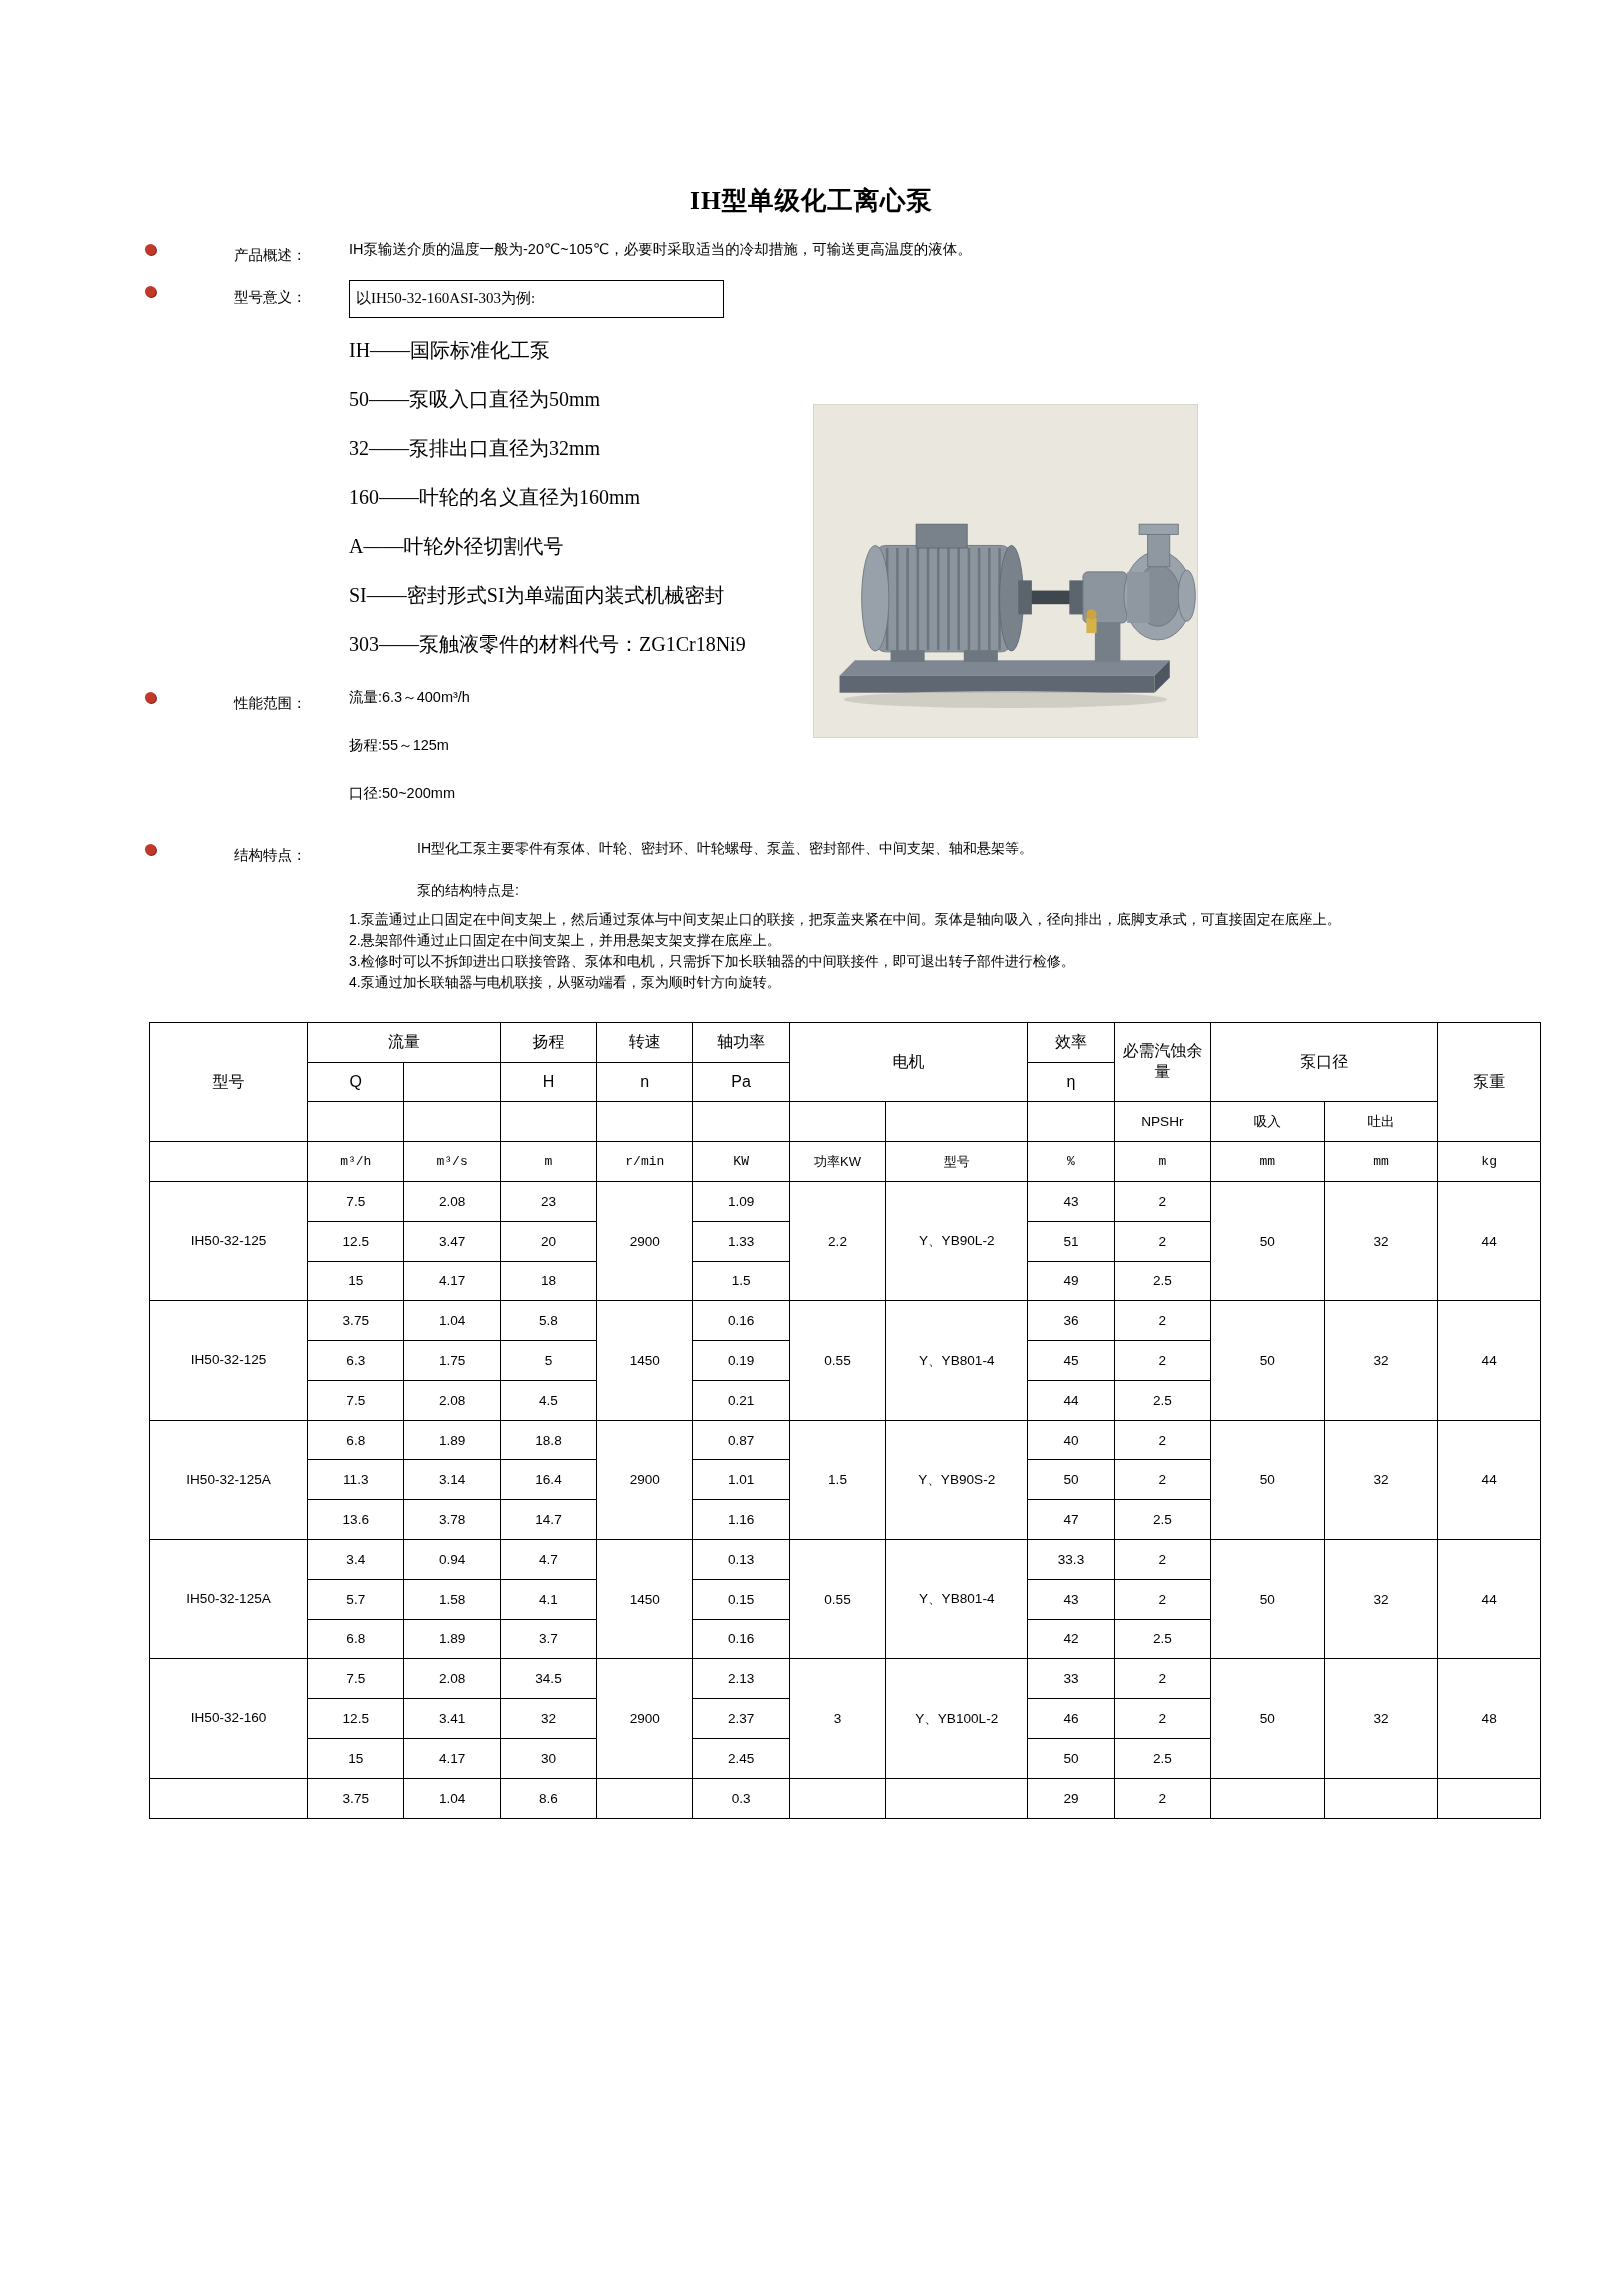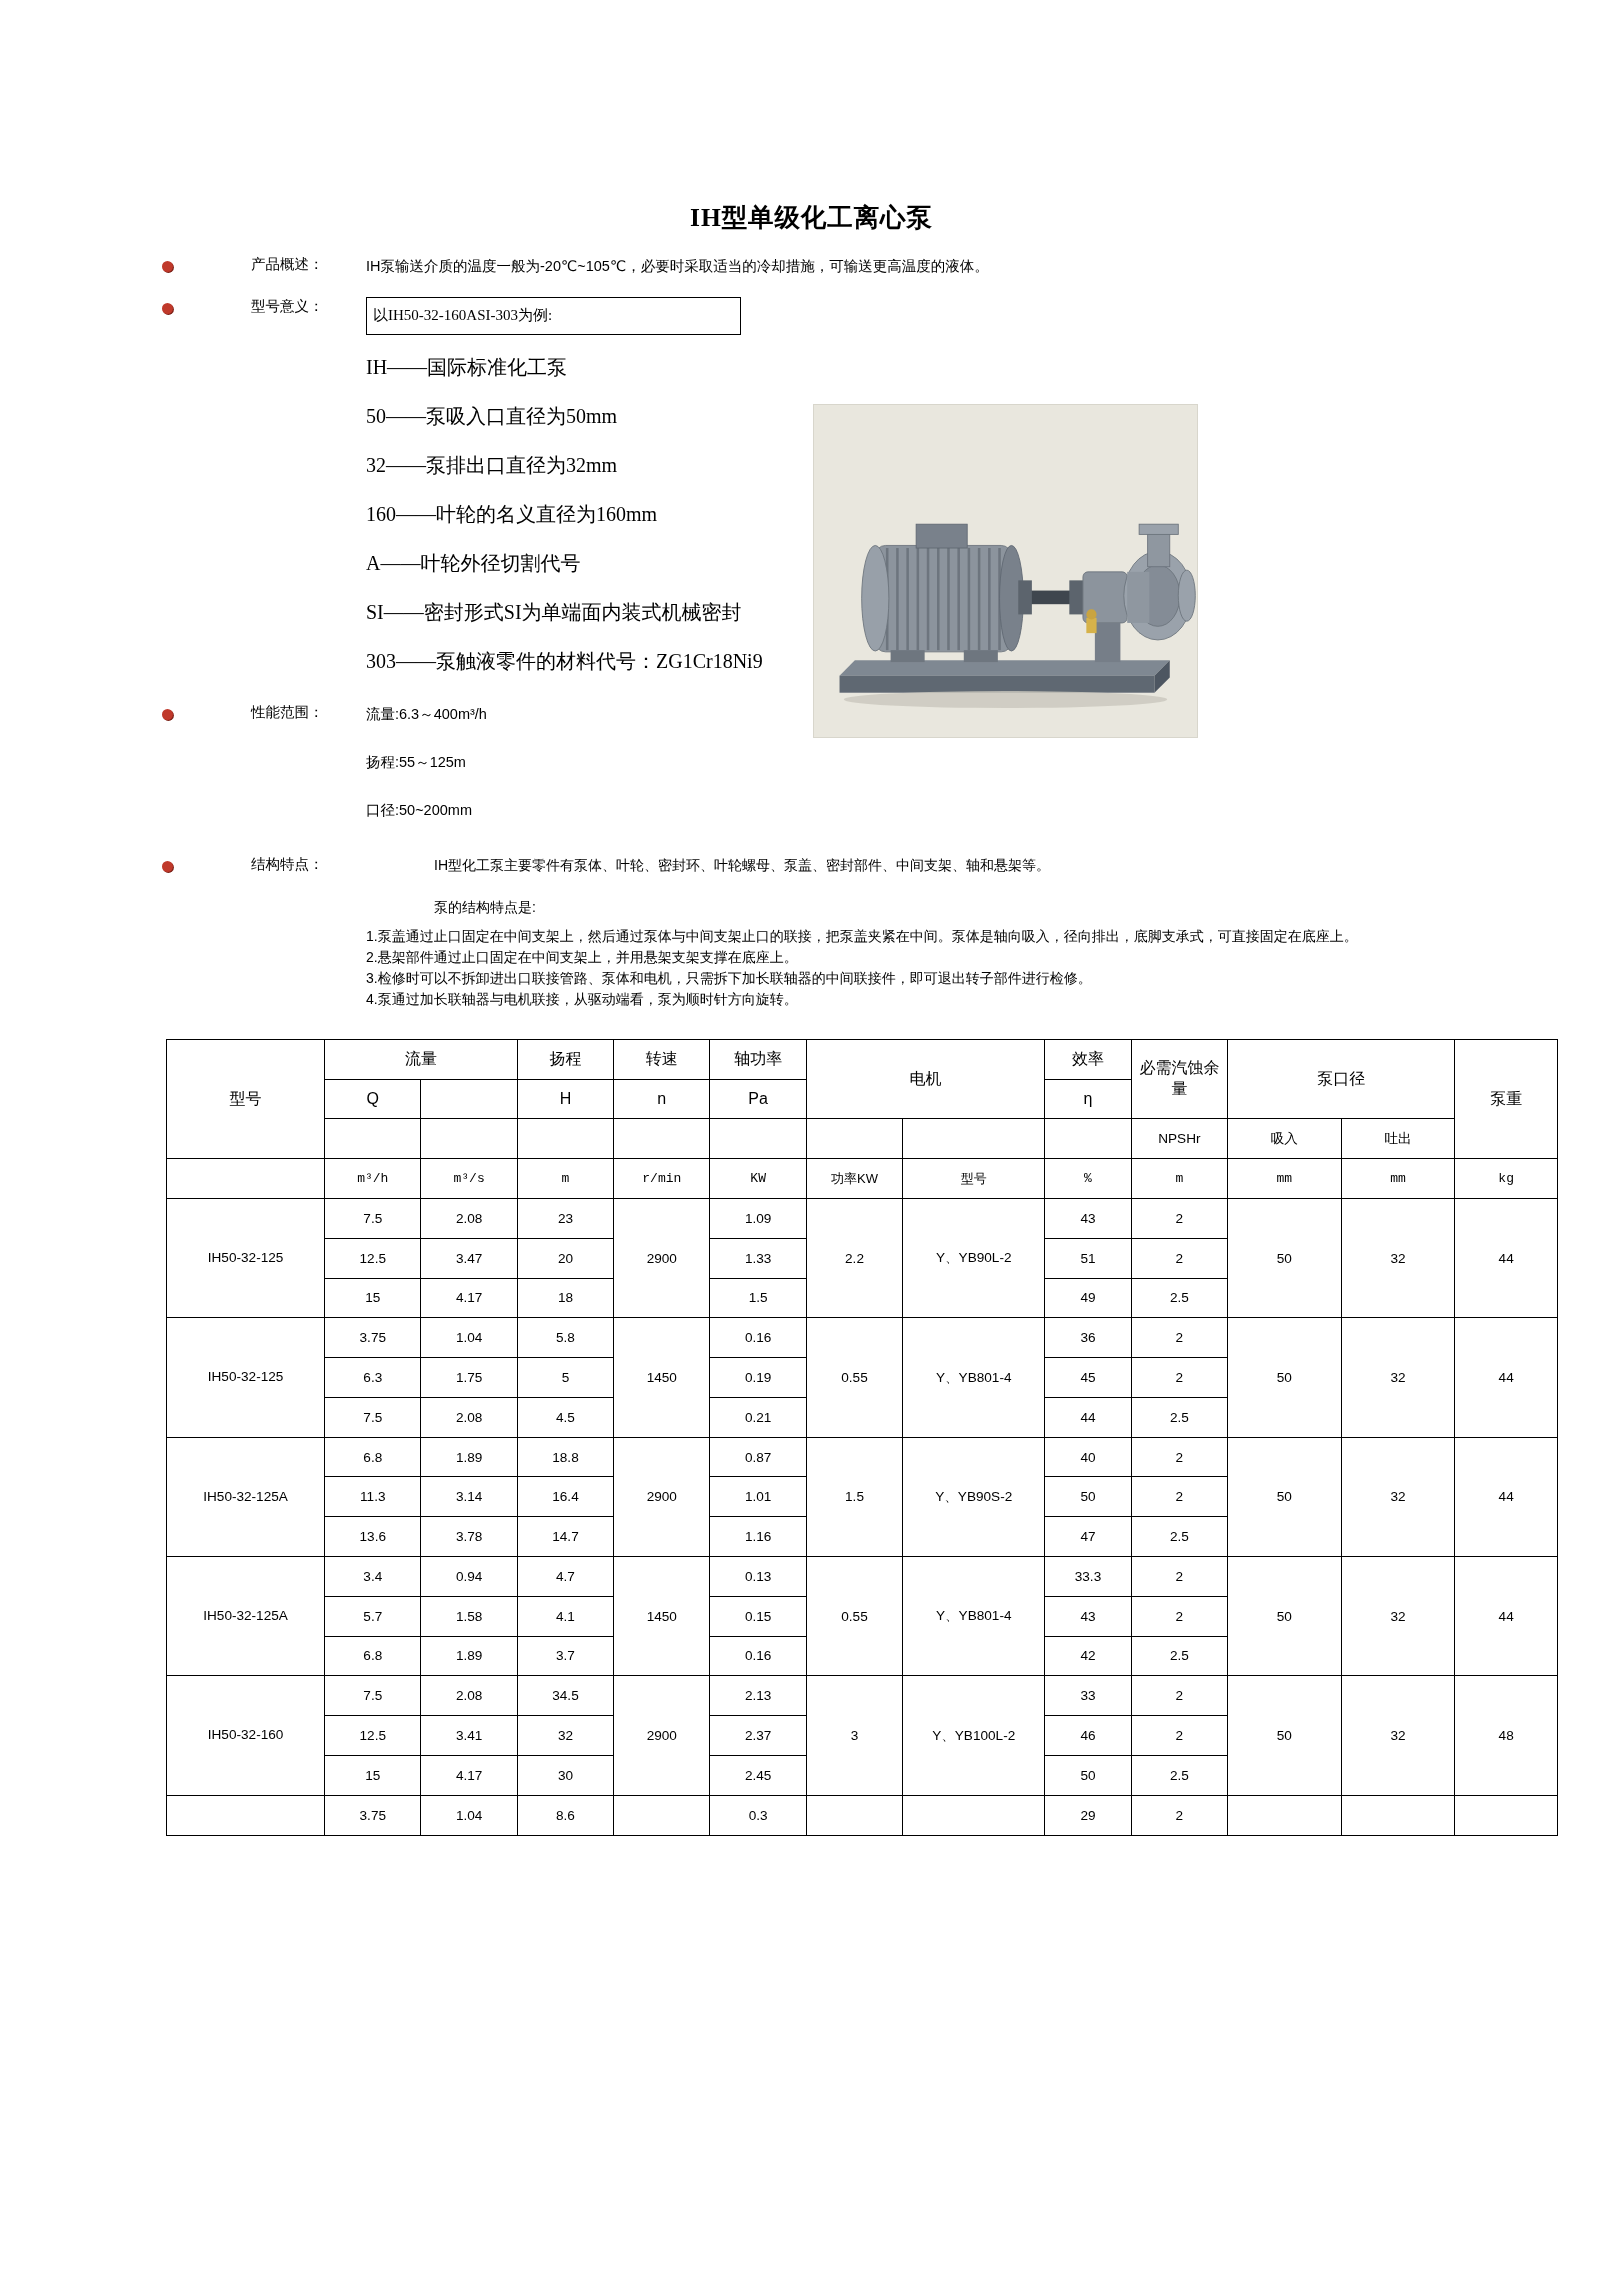--- a/index.html
+++ b/index.html
@@ -7,21 +7,21 @@
     width:1623px;
     font-family:"Liberation Serif","DejaVu Serif",serif;
     color:#000;
     -webkit-font-smoothing:antialiased;
   }
   .page{
     position:relative;
     width:1623px;
     min-height:2295px;
     box-sizing:border-box;
-    padding:17px;
+    padding:0;
   }
   .title{
     text-align:center;
     font-size:25.5px;
     font-weight:bold;
     margin:0;
     padding-top:183px;
     letter-spacing:0.9px;
     font-family:"Liberation Serif","DejaVu Serif",serif;
   }
@@ -39,21 +39,21 @@
     left:-4.3px;
     top:6px;
     width:11px;height:11px;
     background:#c0392b;
     border-radius:50%;
     box-shadow:0.9px 0.9px 0 #7a1f15;
   }
   .seclabel{
     position:absolute;
     left:85px;
-    top:0;
+    top:8px;
     width:111px;
     font-size:14.5px;
     font-family:"Liberation Sans","DejaVu Sans",sans-serif;
   }
   .secbody{
     margin-left:111px;
     font-size:14.5px;
     line-height:1.55;
     font-family:"Liberation Sans","DejaVu Sans",sans-serif;
   }

